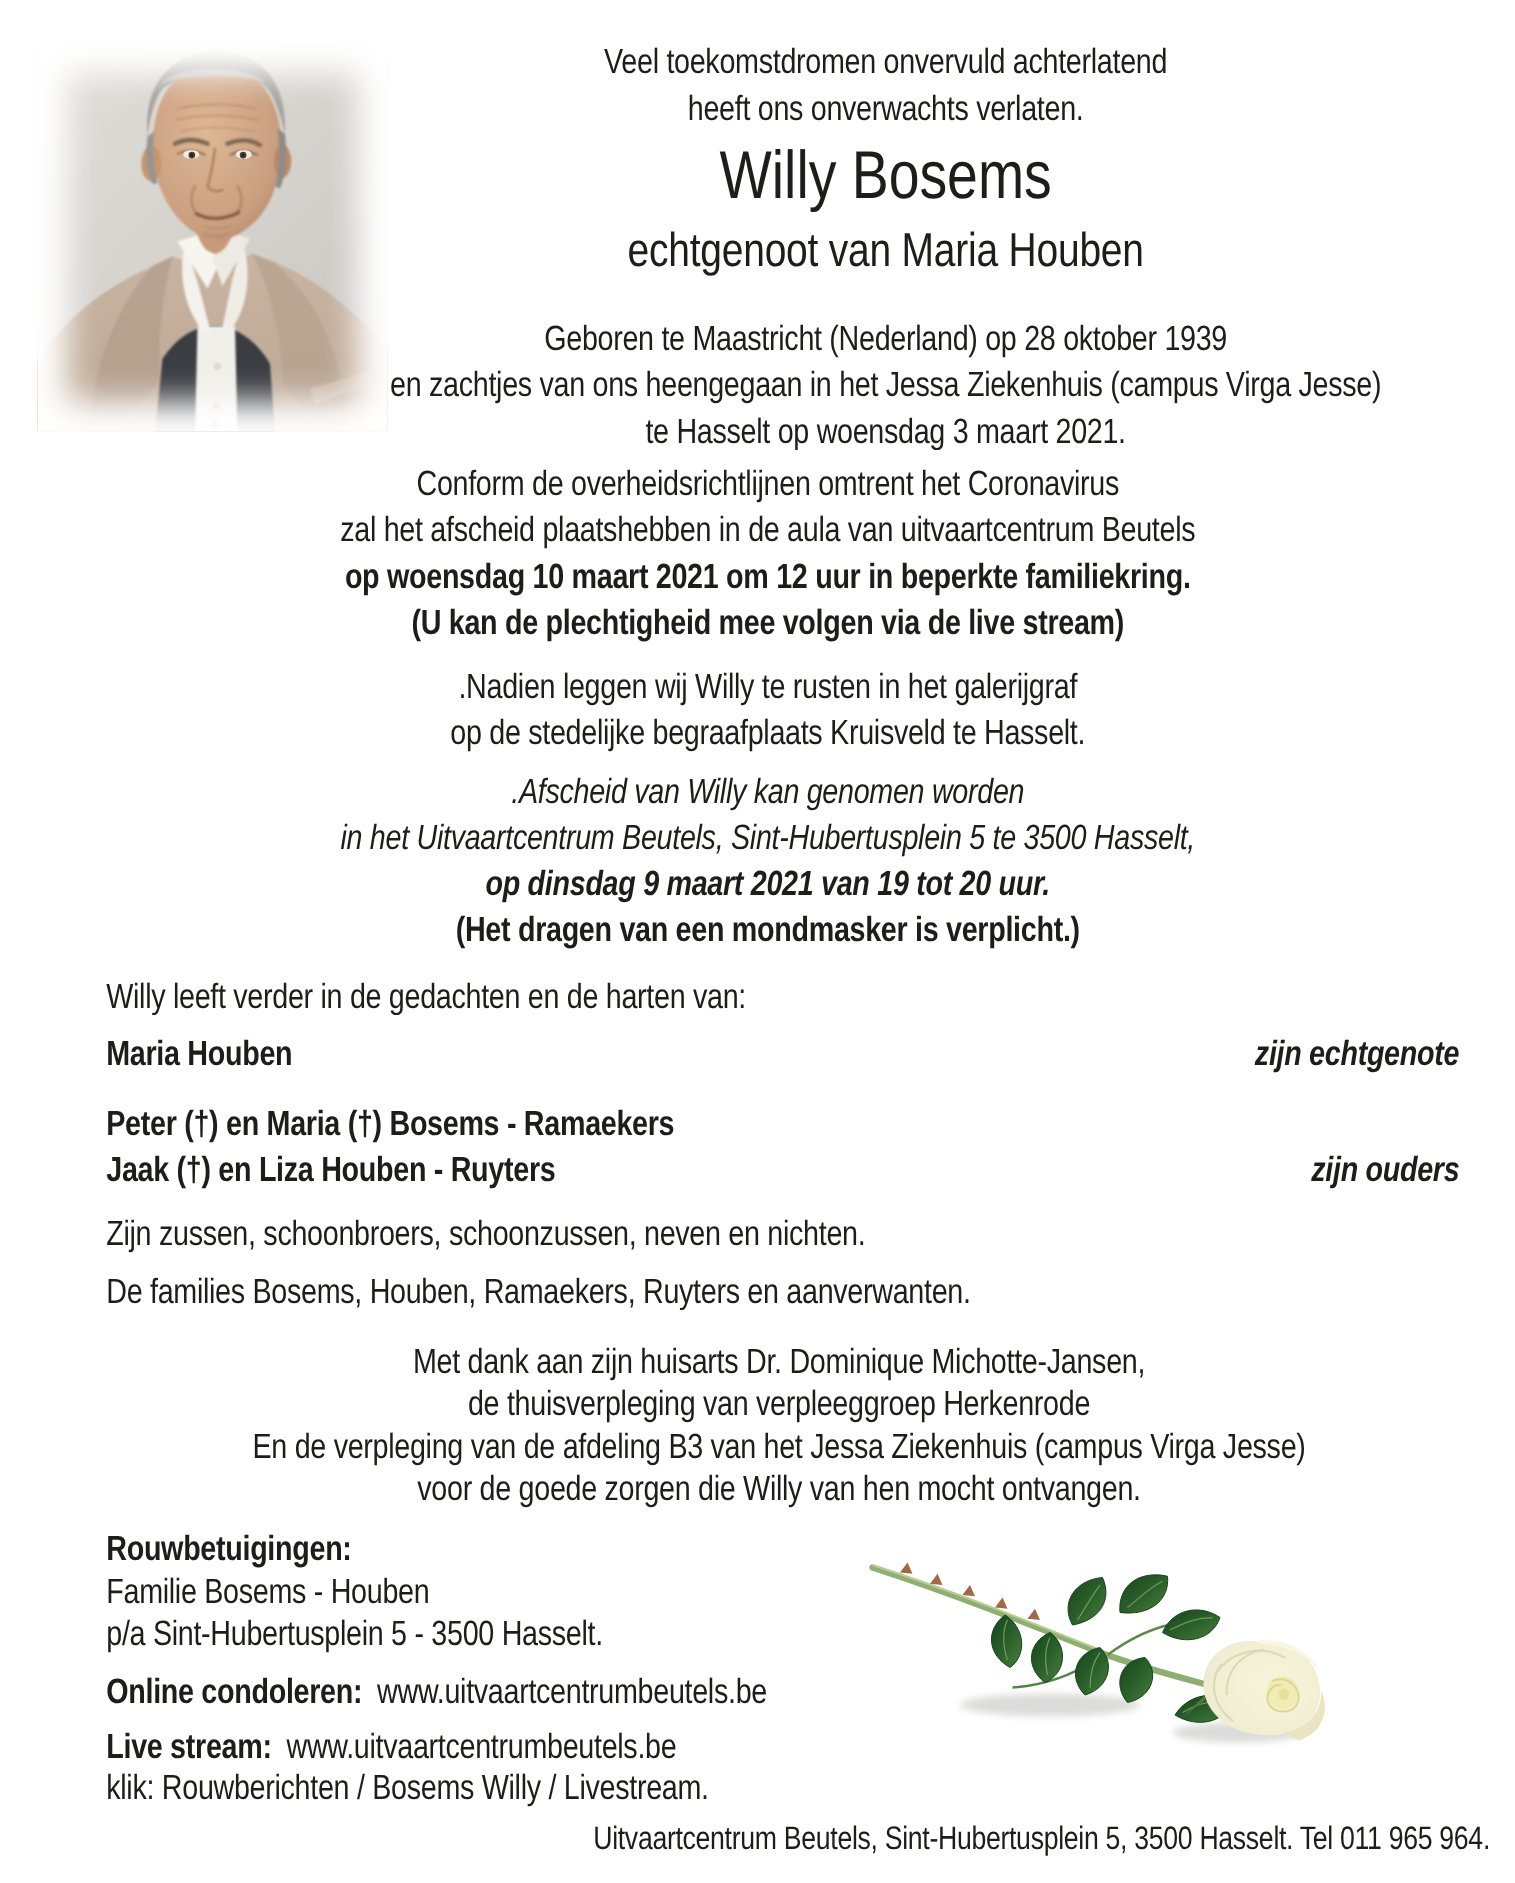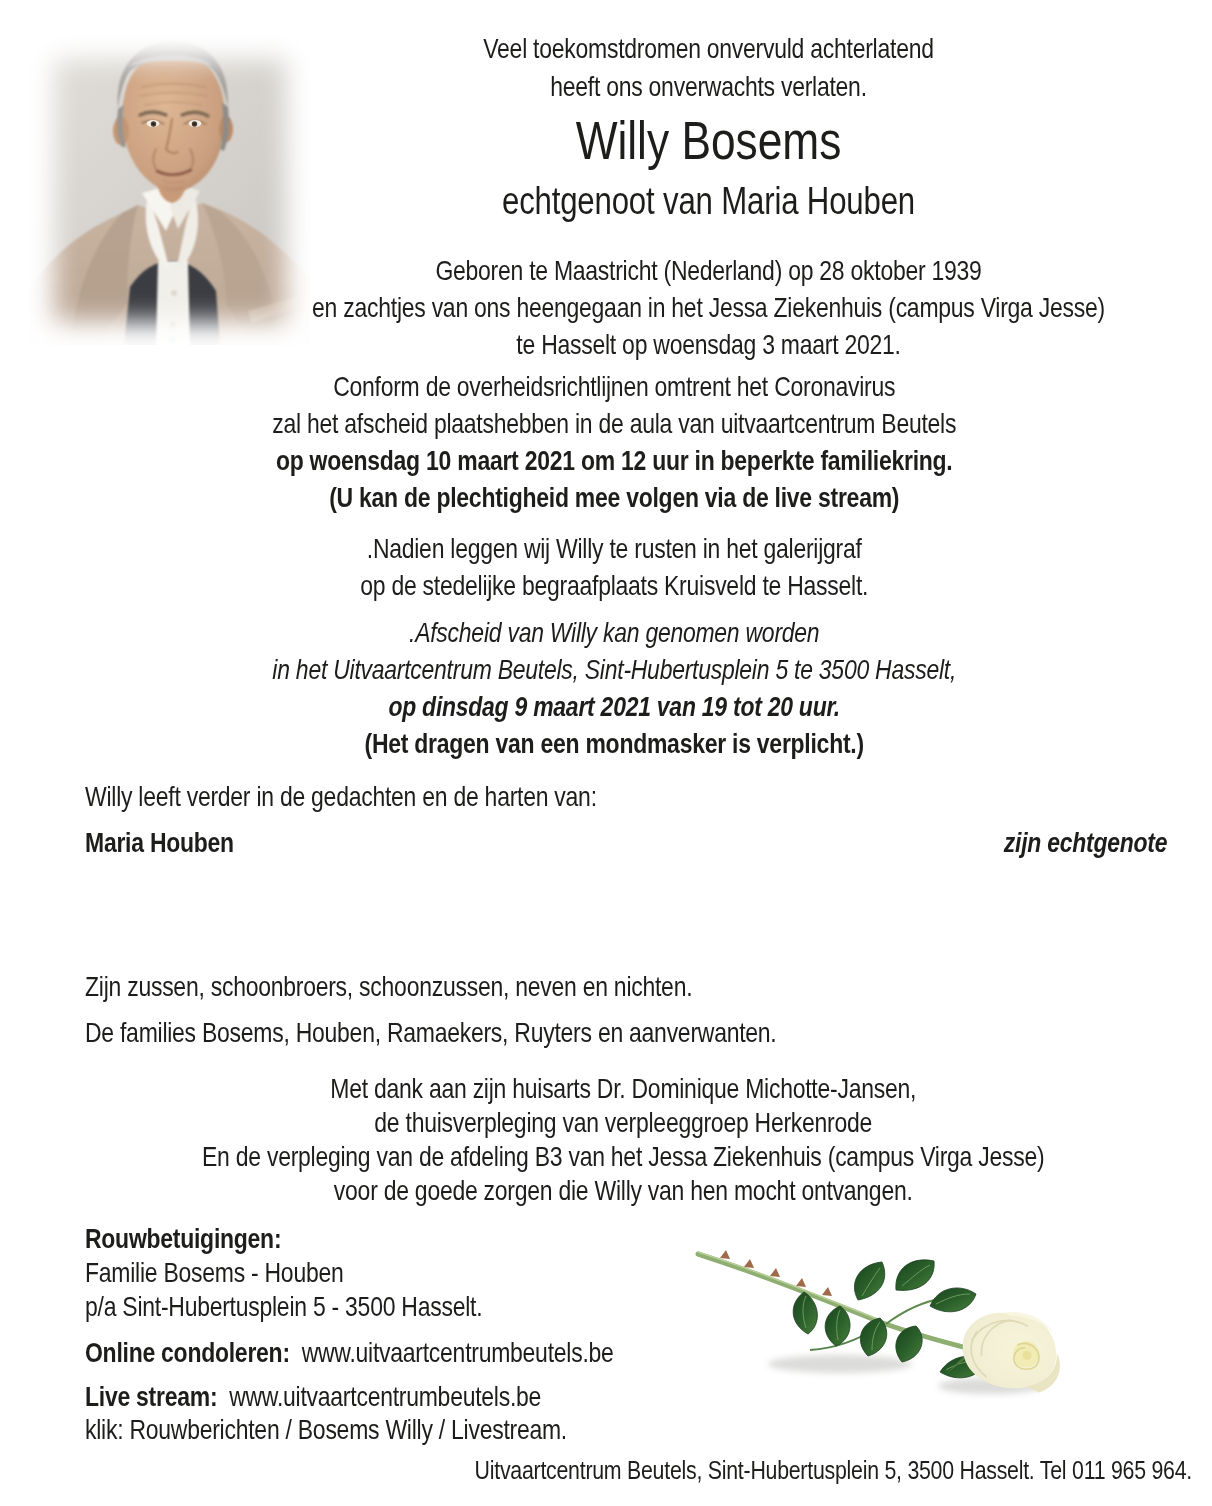--- a/index.html
+++ b/index.html
@@ -188,20 +188,27 @@
 <div class="abs leftcol txt cx-lb" style="top:778px;">Willy leeft verder in de gedachten en de harten van:</div>
 
 <div class="abs leftcol txt" style="top:824px;">
   <div class="fam-row">
     <span class="cx-l">Maria Houben</span>
     <span class="fam-rel">zijn echtgenote</span>
   </div>
 </div>
 
 <div class="abs leftcol txt" style="top:880px;">
+  <div class="fam-row">
+    <span class="cx-l">Peter (†) en Maria (†) Bosems - Ramaekers</span>
+  </div>
+  <div class="fam-row">
+    <span class="cx-l">Jaak (†) en Liza Houben - Ruyters</span>
+    <span class="fam-rel">zijn ouders</span>
+  </div>
 </div>
 
 <div class="abs leftcol txt cx-lb" style="top:968px;">Zijn zussen, schoonbroers, schoonzussen, neven en nichten.</div>
 <div class="abs leftcol txt cx-lb" style="top:1014px;">De families Bosems, Houben, Ramaekers, Ruyters en aanverwanten.</div>
 
 <div class="abs mid-thanks txt center cx-c" style="top:1072px;">
   <div>Met dank aan zijn huisarts Dr. Dominique Michotte-Jansen,</div>
   <div>de thuisverpleging van verpleeggroep Herkenrode</div>
   <div>En de verpleging van de afdeling B3 van het Jessa Ziekenhuis (campus Virga Jesse)</div>
   <div>voor de goede zorgen die Willy van hen mocht ontvangen.</div>

